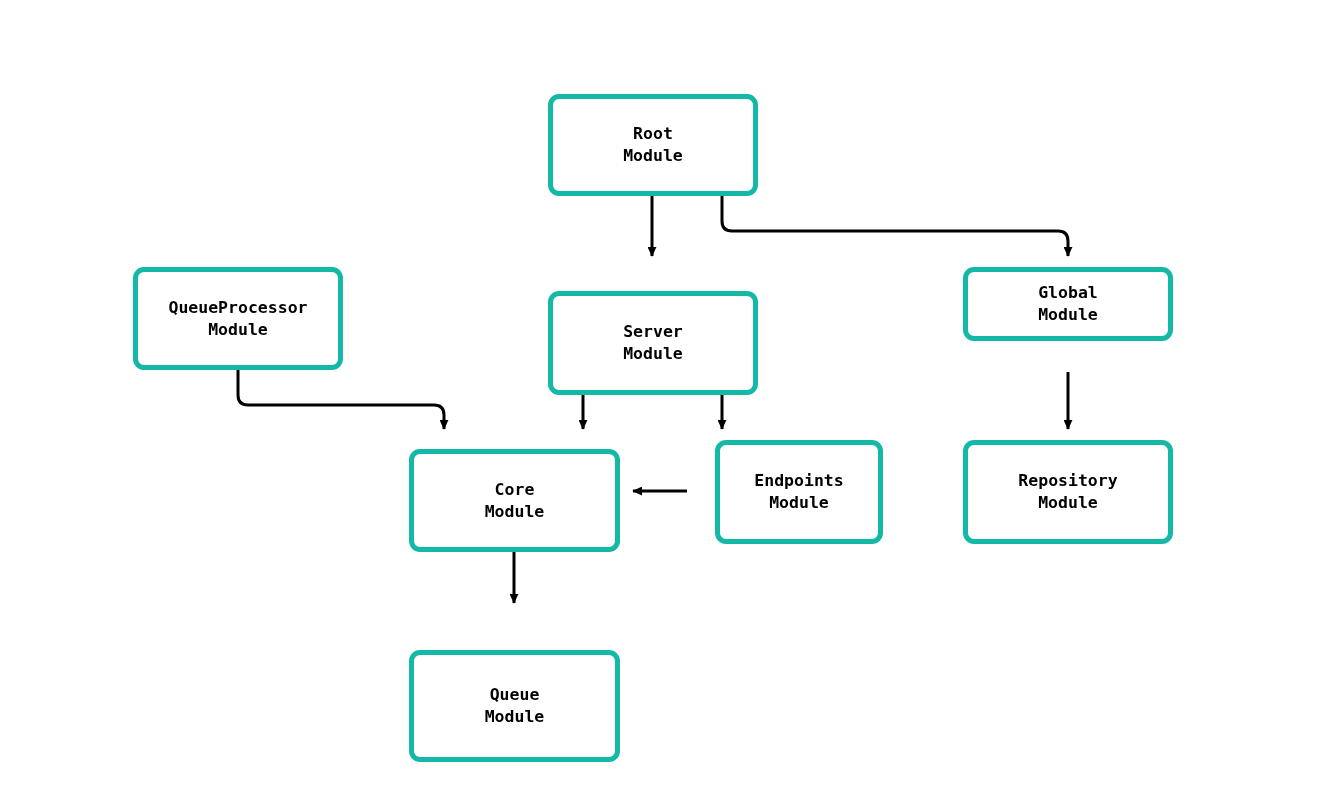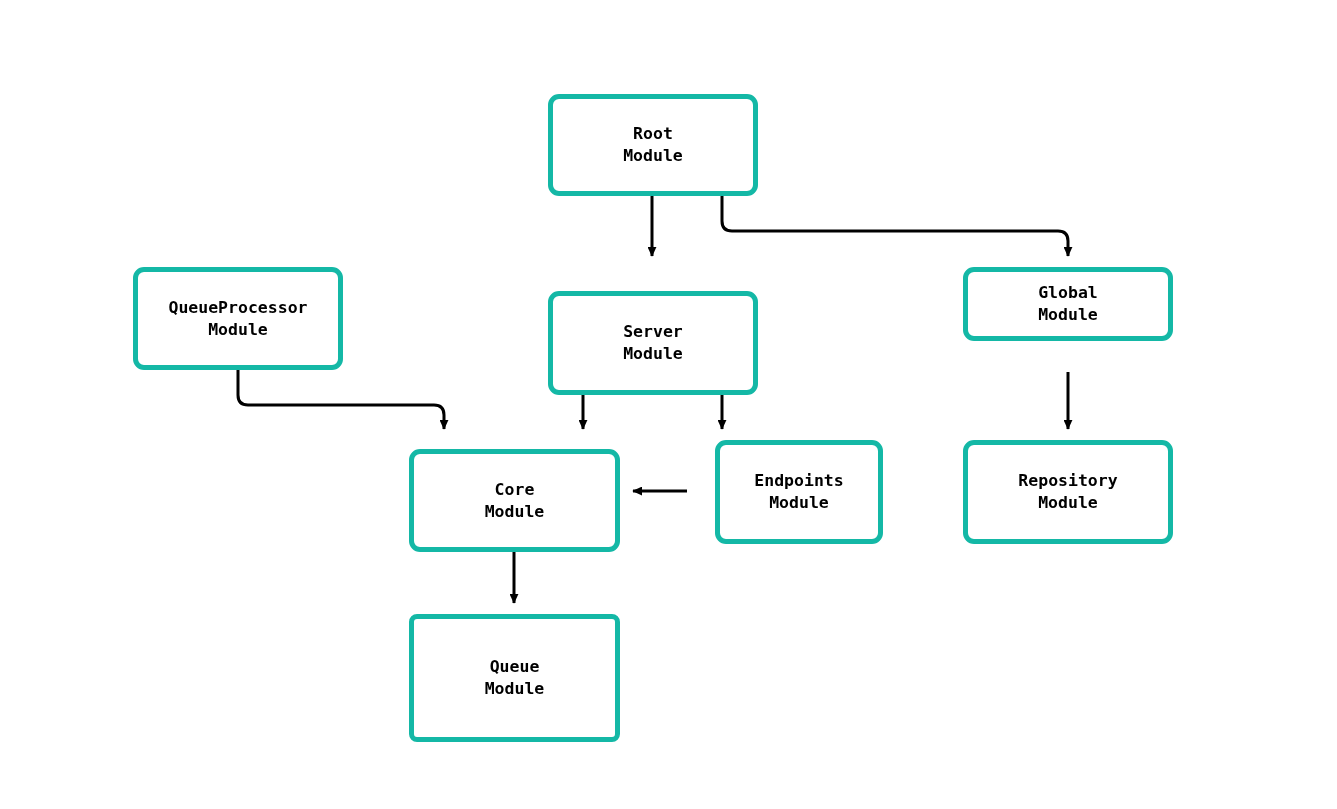--- a/index.html
+++ b/index.html
@@ -110,18 +110,18 @@
   <div class="node" style="left:687px; top:440px; width:168px; height:104px;margin-left:28px;">
     <span class="node-label">Endpoints
 Module</span>
   </div>
 
   <div class="node" style="left:963px; top:440px; width:210px; height:104px;">
     <span class="node-label">Repository
 Module</span>
   </div>
 
-  <div class="node" style="left:409px; top:614px; width:211px; height:128px;border-radius:8px;">
+  <div class="node" style="left:409px; top:650px; width:211px; height:112px;">
     <span class="node-label">Queue
 Module</span>
   </div>
 
 </div>
 
 </body></html>

